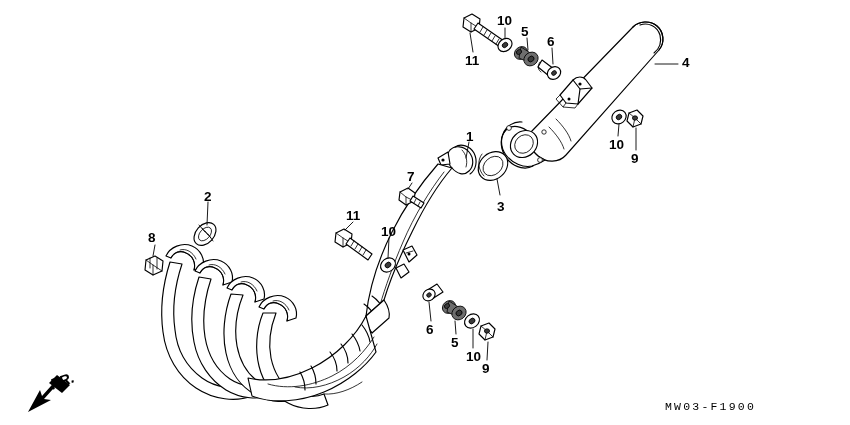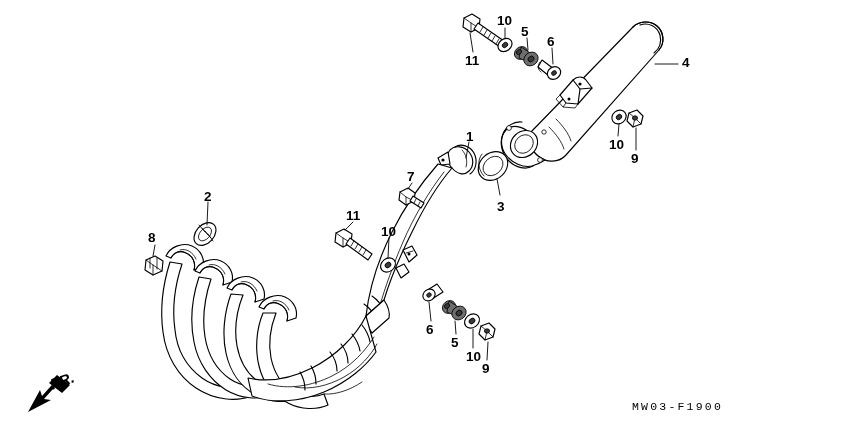--- a/index.html
+++ b/index.html
@@ -442,15 +442,15 @@
   <div class="callout" style="left:346px; top:209px;">11</div>
   <div class="callout" style="left:381px; top:225px;">10</div>
   <div class="callout" style="left:426px; top:323px;">6</div>
   <div class="callout" style="left:451px; top:336px;">5</div>
   <div class="callout" style="left:466px; top:350px;">10</div>
   <div class="callout" style="left:482px; top:362px;">9</div>
   <div class="callout" style="left:148px; top:231px;">8</div>
 
   <div class="frlabel" style="left:50px; top:372px;">FR.</div>
 
-  <div class="partno" style="left:632px; top:400px;">MW03-F1900</div>
+  <div class="partno" style="left:665px; top:400px;">MW03-F1900</div>
 
 </div>
 
 </body></html>

